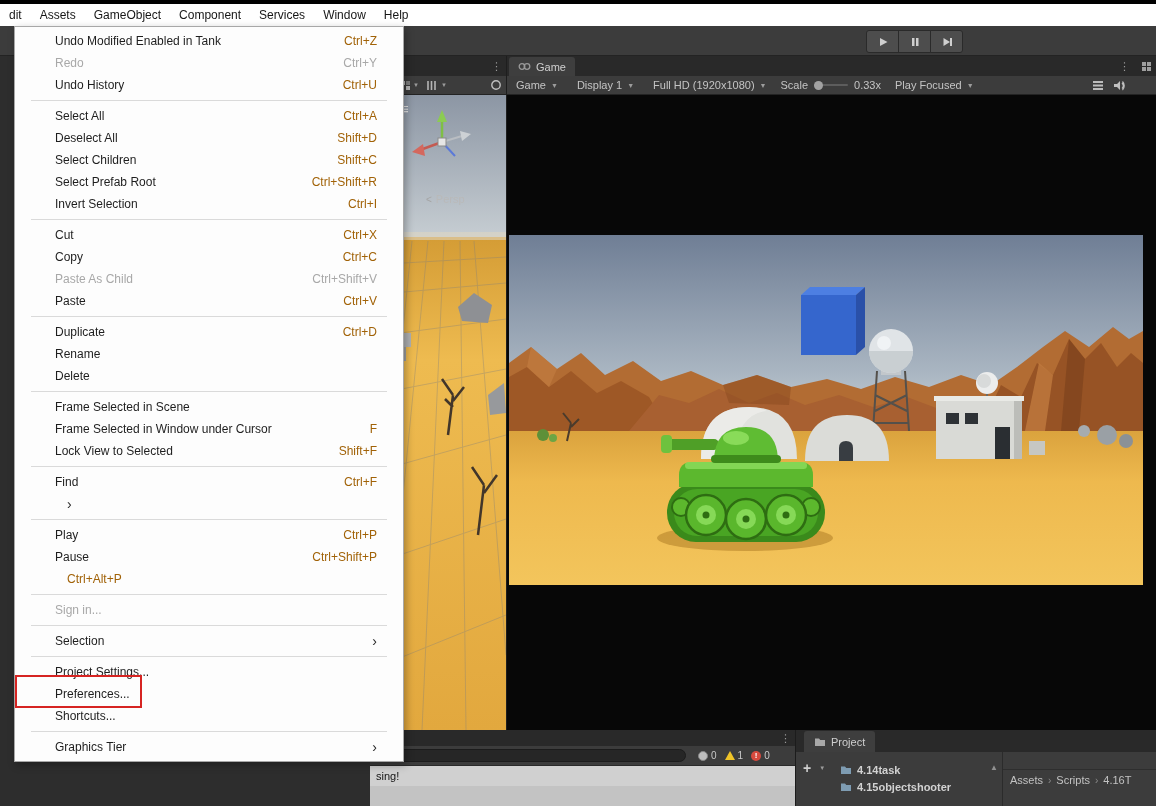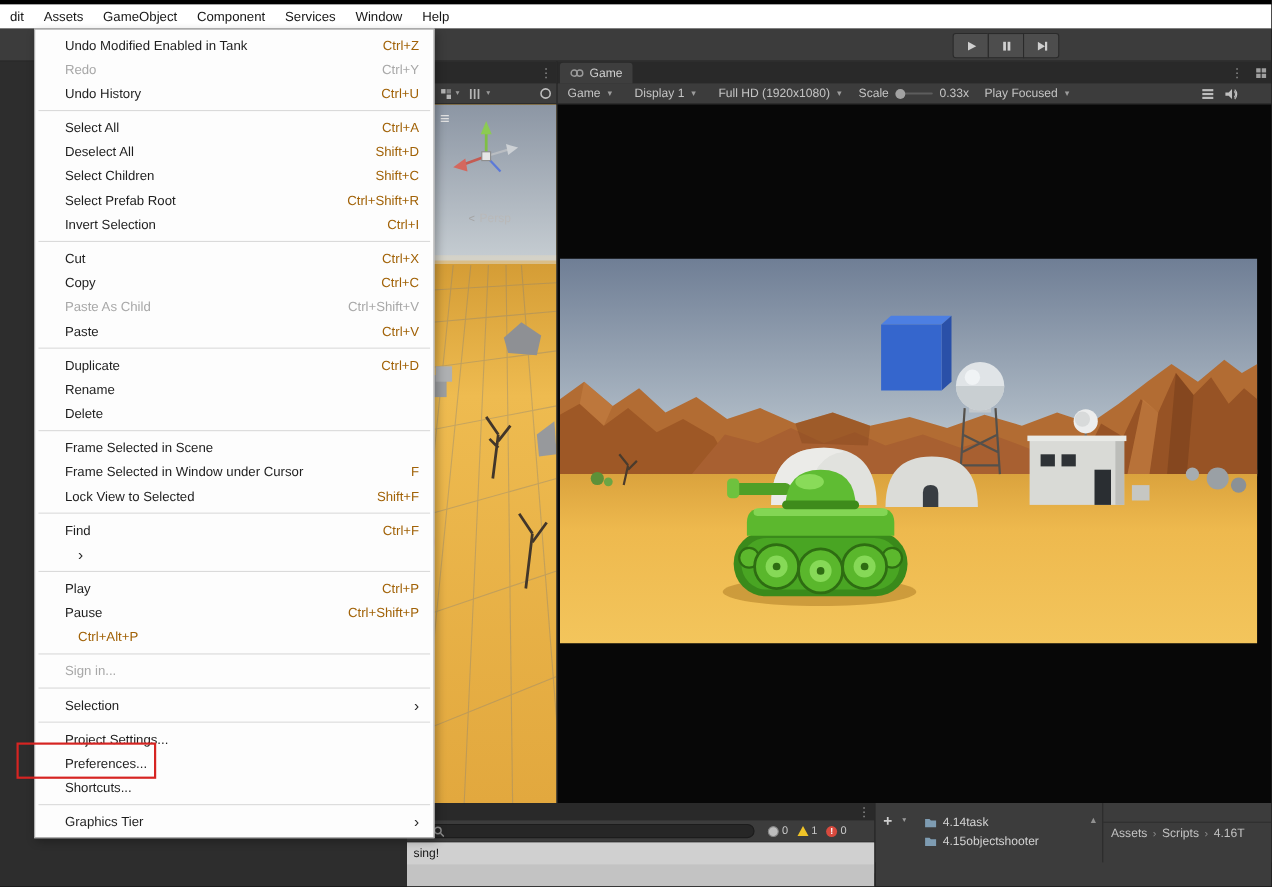--- a/index.html
+++ b/index.html
@@ -68,32 +68,32 @@
   .c-row1{height:20px;background:#d0d0d0;font-size:11px;color:#141414;line-height:20px;padding-left:6px;}
   .c-row2{height:20px;background:#c3c3c3;}
 
   .project-panel{left:795px;top:730px;width:361px;height:76px;background:#3c3c3c;border-left:1px solid #1c1c1c;box-sizing:border-box;}
   .p-tab-row{height:22px;background:#292929;display:flex;align-items:flex-end;}
   .p-tab{height:21px;display:flex;align-items:center;gap:5px;padding:0 10px;background:#3e3e3e;color:#cfcfcf;
          font-size:11px;border-radius:3px 3px 0 0;margin-left:8px;}
   .p-content{position:relative;height:54px;background:#3c3c3c;}
   .p-plus{position:absolute;left:7px;top:8px;color:#cfcfcf;font-size:14px;font-weight:bold;display:flex;align-items:center;gap:3px;}
   .p-plus .darr{font-size:6px;}
-  .p-folders{position:absolute;left:44px;top:10px;display:flex;flex-direction:column;gap:2px;}
+  .p-folders{position:absolute;left:44px;top:10px;display:flex;flex-direction:column;gap:2px;font-weight:bold;}
   .p-folder{display:flex;align-items:center;gap:5px;font-size:11px;color:#d2d2d2;height:15px;white-space:nowrap;}
   .p-scroll{position:absolute;left:194px;top:11px;color:#909090;font-size:8px;}
   .p-div{position:absolute;left:206px;top:0;width:1px;height:54px;background:#2b2b2b;}
   .p-right{position:absolute;left:207px;right:0;top:0;height:54px;}
   .p-hline{margin-top:17px;height:1px;background:#2e2e2e;}
   .p-bc{display:flex;align-items:center;gap:5px;padding:4px 0 0 7px;font-size:11px;color:#c2c2c2;white-space:nowrap;overflow:hidden;}
   .bc-sep{color:#8a8a8a;font-size:10px;}
 
   
   .edit-menu{left:14px;top:26px;width:356px;background:#fdfdfd;border:1px solid #a8a8a8;box-shadow:2px 3px 8px rgba(0,0,0,.3);
-             padding:3px 3px;z-index:40;margin-left:17px;}
+             padding:3px 16px;z-index:40;}
   .mi{height:22px;line-height:22px;display:flex;align-items:center;padding:0 10px 0 24px;font-size:12px;color:#1e1e1e;}
   .ml{flex:1;white-space:nowrap;}
   .ms{color:#a16207;margin-left:12px;white-space:nowrap;}
   .mi .arr{color:#2a2a2a;font-size:14px;line-height:22px;}
   .mi.dis .ml,.mi.dis .ms{color:#a8a8a8;}
   .msep{height:1px;background:#dadada;margin:4px 0;}
   .red-annotation{left:15px;top:675px;width:123px;height:29px;border:2px solid #d62422;z-index:45;}
 </style>
 </head>
 <body>
@@ -404,20 +404,28 @@
         </div>
       </div>
     </div>
     <div class="c-content">
       <div class="c-row1">sing!</div>
       <div class="c-row2"></div>
     </div>
   </div>
 
   <div class="abs project-panel">
+    <div class="p-tab-row">
+      <div class="p-tab">
+        <svg width="12" height="11">
+            <path d="M1,2.5 h4 l1.3,1.5 h4.7 v6 h-10 z" fill="#a8a8a8"></path>
+          </svg>
+        <span>Project</span>
+      </div>
+    </div>
     <div class="p-content">
       <div class="p-plus">
         <span>+</span>
         <span class="darr">▼</span>
       </div>
       <div class="p-folders">
         <div class="p-folder">
           <svg width="12" height="11">
               <path d="M1,2.5 h4 l1.3,1.5 h4.7 v6 h-10 z" fill="#7e9cb2"></path>
             </svg>

